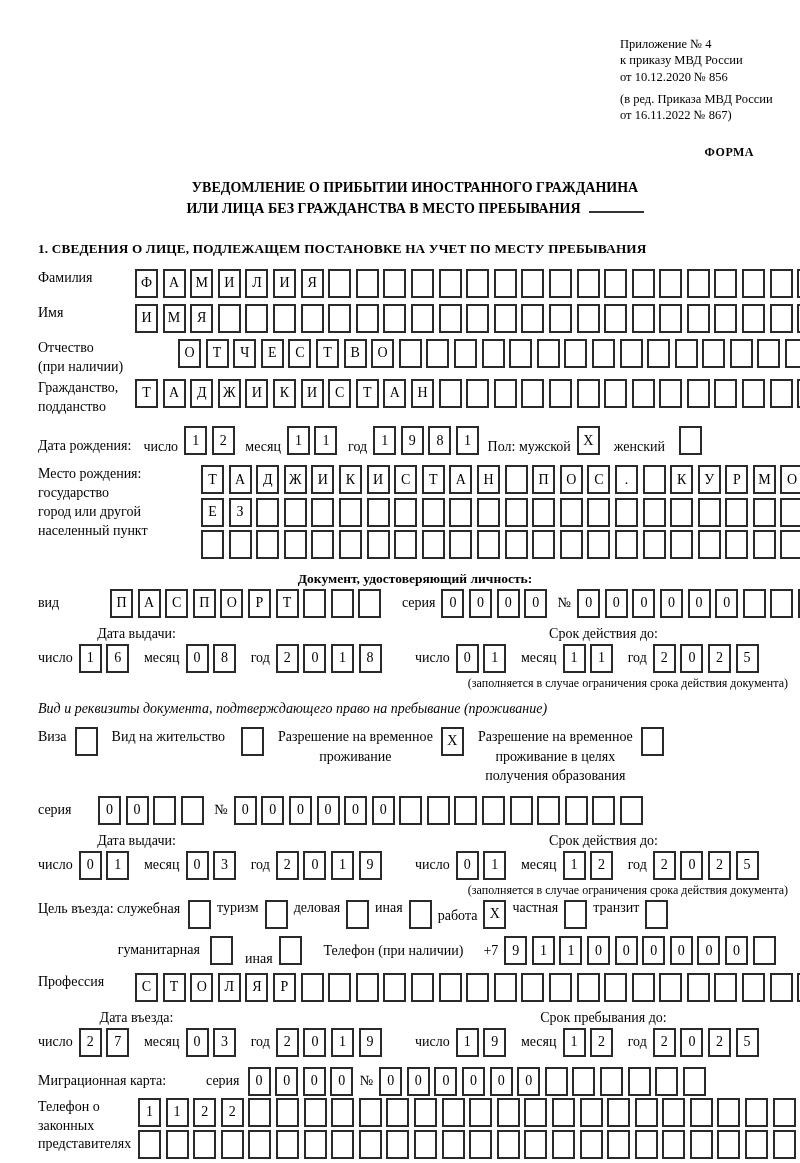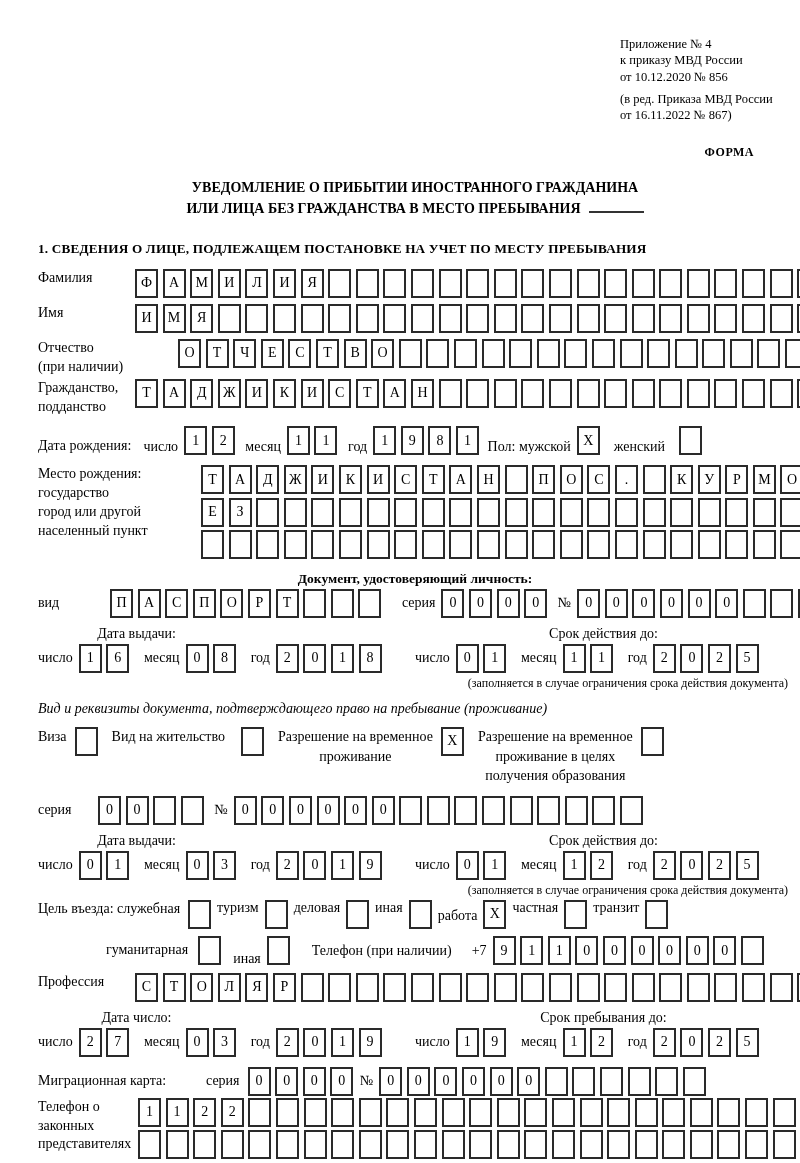--- a/index.html
+++ b/index.html
@@ -504,21 +504,21 @@
     <span class="inline-lbl" style="margin-top:0;">иная</span>
     <span class="cbx"></span>
     <span class="inline-lbl" style="margin-top:8px;">работа</span>
     <span class="cbx">X</span>
     <span class="inline-lbl" style="margin-top:0;">частная</span>
     <span class="cbx"></span>
     <span class="inline-lbl" style="margin-top:0;">транзит</span>
     <span class="cbx"></span>
   </div>
 
-  <div class="row" style="align-items:center;margin-left:68px;">
+  <div class="row" style="align-items:center;margin-left:68px;justify-content:center;">
     <span class="lbl">гуманитарная</span>
     <span class="cbx" style="margin-left:10px;"></span>
     <span class="inline-lbl" style="margin-top:16px;margin-left:12px;">иная</span>
     <span class="cbx"></span>
     <span class="inline-lbl" style="margin-top:0;margin-left:22px;">Телефон (при наличии)</span>
     <span class="inline-lbl" style="margin-top:0;margin-left:14px;">+7</span>
     <div class="boxes">
         <span class="cell">9</span>
         <span class="cell">1</span>
         <span class="cell">1</span>
@@ -558,21 +558,21 @@
         <span class="cell"></span>
         <span class="cell"></span>
         <span class="cell"></span>
         <span class="cell"></span>
         <span class="cell"></span>
       </div>
   </div>
 
   <div class="dates">
     <div class="dcol">
-      <div class="dhead left">Дата число:</div>
+      <div class="dhead left">Дата въезда:</div>
       <div class="dline">
         <span class="t">число</span>
         <div class="boxes">
             <span class="cell">2</span>
             <span class="cell">7</span>
           </div>
         <span class="t">месяц</span>
         <div class="boxes">
             <span class="cell">0</span>
             <span class="cell">3</span>

